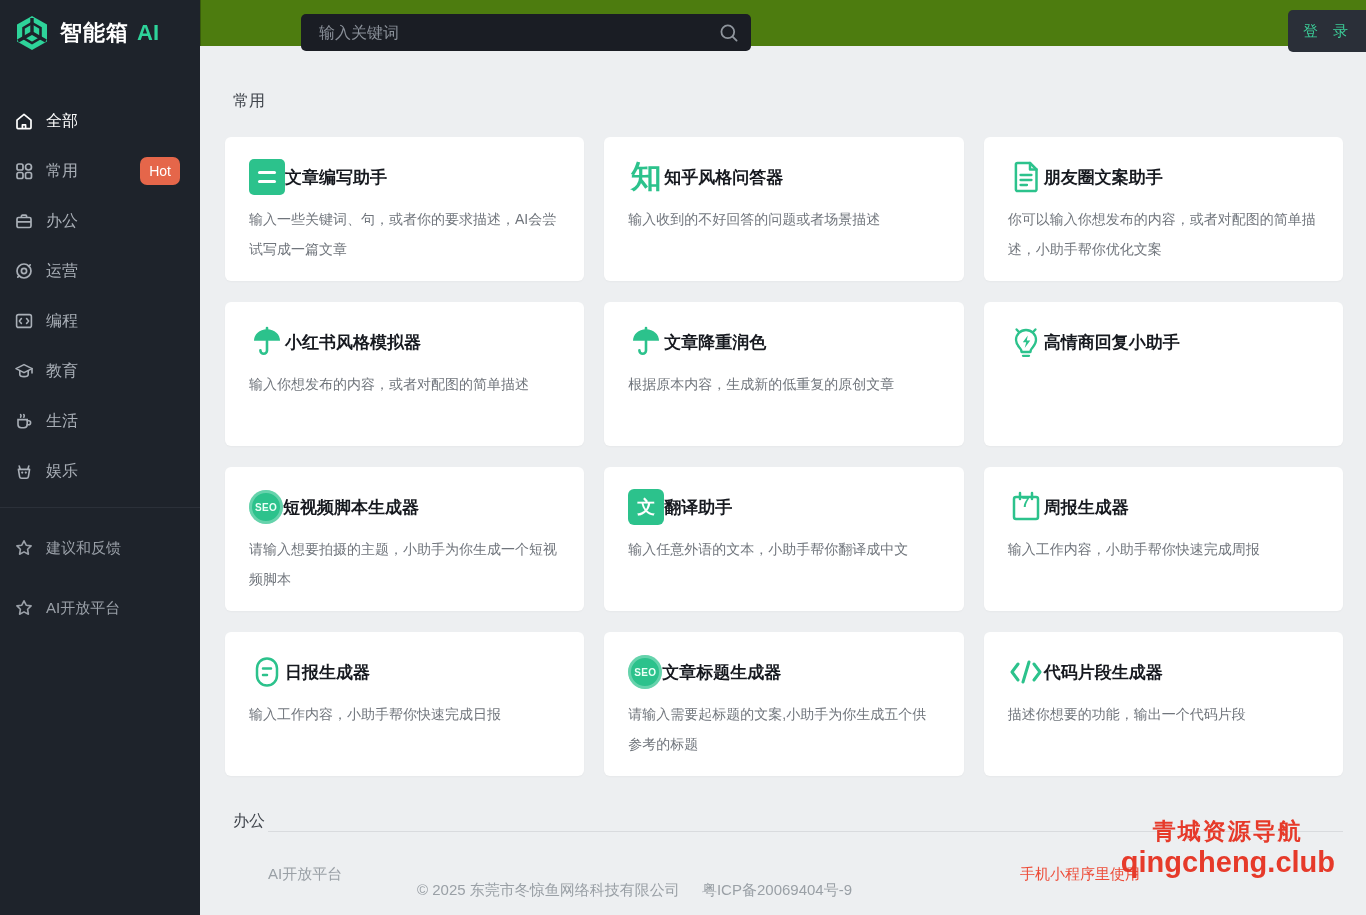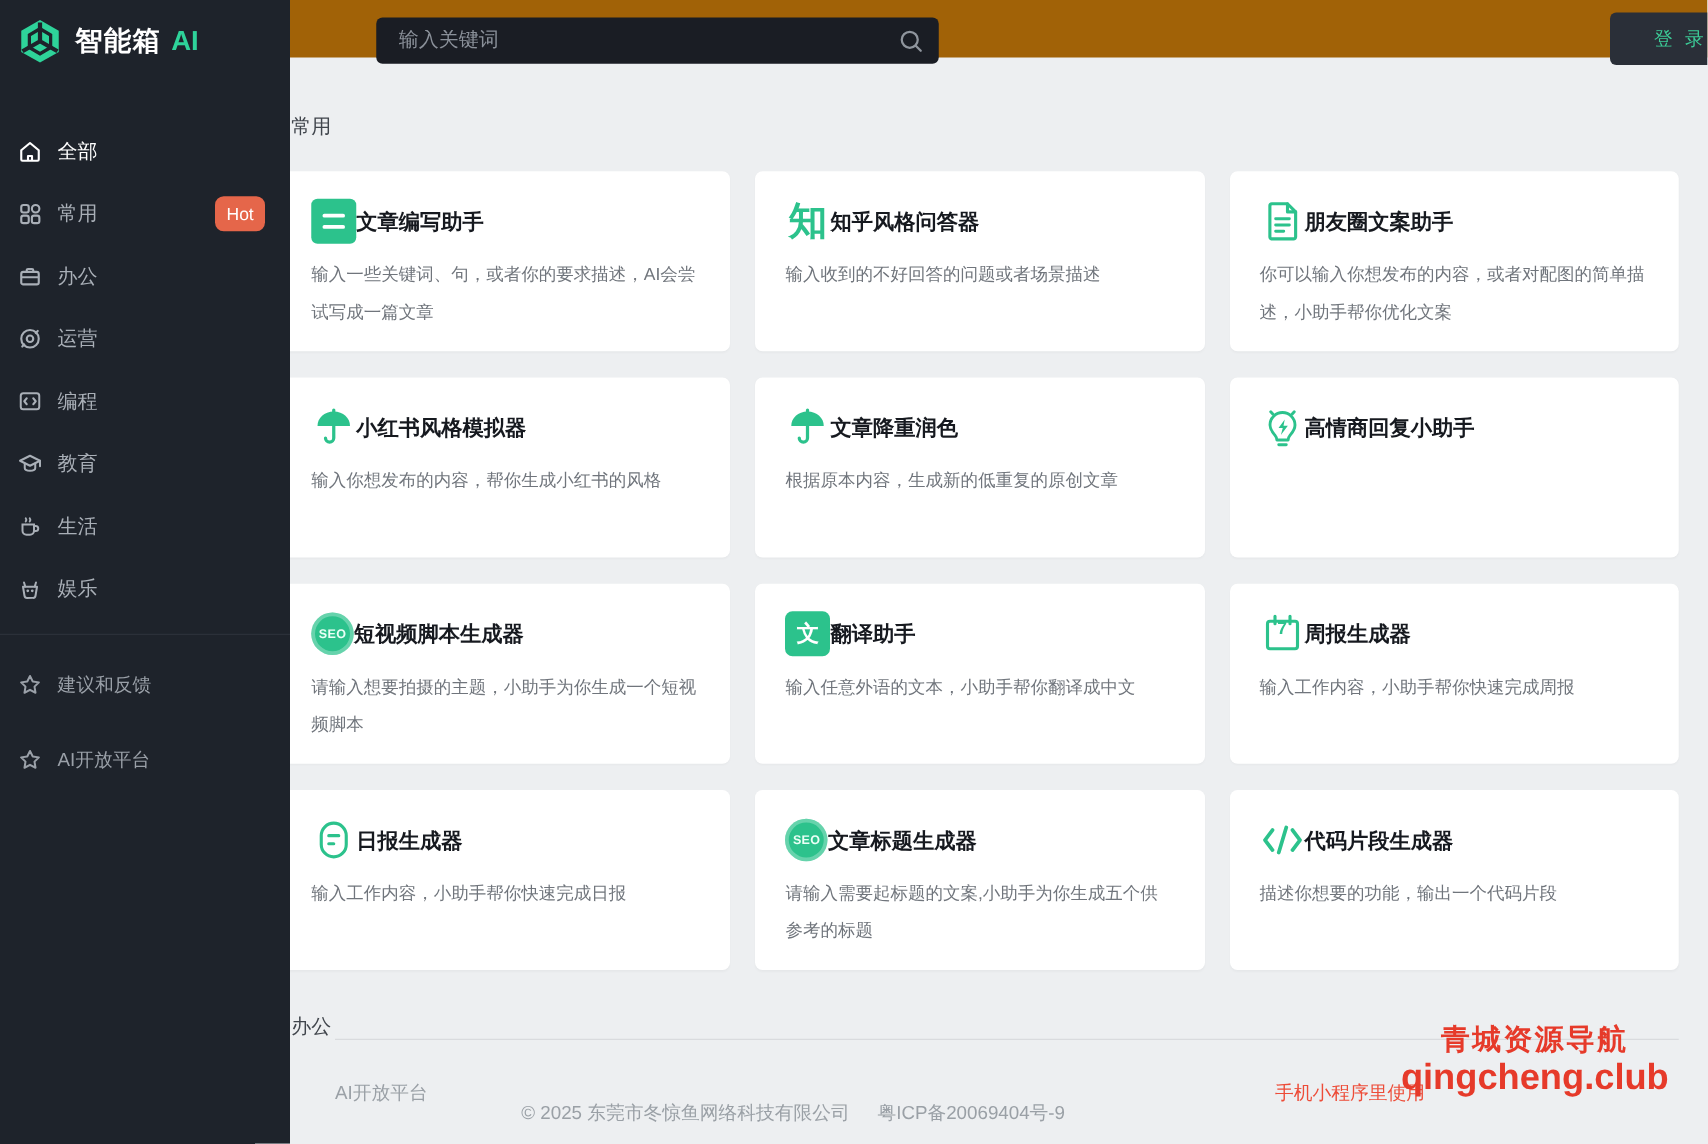--- a/index.html
+++ b/index.html
@@ -1,40 +1,40 @@
 <!DOCTYPE html>
 <html><head>
 <meta charset="utf-8">
 <style>
   * { margin:0; padding:0; box-sizing:border-box; }
   html,body { width:1366px; height:915px; overflow:hidden; }
   body { font-family:"Liberation Sans","DejaVu Sans",sans-serif; background:#edeff1; }
   .app { position:relative; width:1366px; height:915px; overflow:hidden; }
 
   
-  .sidebar { position:absolute; left:0; top:0; width:232px; height:915px; background:#1e232b; z-index:5; }
+  .sidebar { position:absolute; left:0; top:0; width:200px; height:915px; background:#1e232b; z-index:5; }
   .logo { height:66px; display:flex; align-items:center; padding-left:13px; cursor:pointer; }
   .logo-text { color:#fff; font-size:22px; font-weight:bold; margin-left:9px; letter-spacing:1px; }
   .logo-ai { color:#2ed39a; font-size:22px; font-weight:bold; margin-left:8px; }
   .nav { margin-top:30px; }
   .nav-item { height:50px; display:flex; align-items:center; padding-left:14px; color:#a9afb7; font-size:16px; cursor:pointer; }
   .nav-item .nav-icon { width:20px; height:20px; margin-right:12px; display:inline-flex; }
   .nav-item.active { color:#ffffff; }
   .hot-badge { margin-left:auto; margin-right:20px; background:#e5664a; color:#fff; font-size:14px; line-height:1; padding:7px 9px; border-radius:7px; }
   .nav-divider { border-top:1px solid #2b3039; margin:11px 0 10px 0; }
   .nav-item.small { font-size:15px; color:#9aa0a8; height:60px; }
   .nav svg, .logo svg { display:block; }
 
   
-  .topbar { position:absolute; left:200px; top:0; width:1166px; height:46px; background:#a16207; border-left:1px solid rgba(0,0,0,.25); }
+  .topbar { position:absolute; left:200px; top:0; width:1166px; height:46px; background:#4d7c0f; border-left:1px solid rgba(0,0,0,.25); }
   .searchbox { position:absolute; left:100px; top:14px; width:450px; height:37px; background:#1a1d24; border-radius:5px; display:flex; align-items:center; }
   .searchbox input { flex:1; background:transparent; border:none; outline:none; color:#c7ccd3; font-size:16px; padding:0 10px 0 18px; font-family:"Liberation Sans","DejaVu Sans",sans-serif; }
   .searchbox input::placeholder { color:#8a9099; }
   .searchbox .search-btn { width:44px; display:flex; justify-content:center; cursor:pointer; }
-  .login-btn { position:absolute; right:0; top:10px; width:78px; height:42px; background:#2a2f38; border:none; border-radius:5px 0 0 5px; color:#3ccd98; font-size:15px; letter-spacing:3px; cursor:pointer; font-family:Liberation Serif, serif;text-align:right; }
+  .login-btn { position:absolute; right:0; top:10px; width:78px; height:42px; background:#2a2f38; border:none; border-radius:5px 0 0 5px; color:#3ccd98; font-size:15px; letter-spacing:3px; cursor:pointer; font-family:Liberation Mono, monospace; }
 
   
   .content { position:absolute; left:200px; top:66px; width:1166px; height:849px; background:#edeff1; }
   .section-title { position:absolute; left:33px; top:25px; font-size:16px; color:#40454c; }
   .card-grid { position:absolute; left:25px; top:71px; width:1118px; display:grid; grid-template-columns:repeat(3,1fr); grid-auto-rows:144px; column-gap:20px; row-gap:21px; }
   .card { background:#ffffff; border-radius:6px; padding:22px 24px 0 24px; overflow:hidden; cursor:pointer; box-shadow:0 1px 2px rgba(0,0,0,.03); }
   .card-head { display:flex; align-items:center; height:36px; }
   .card-title { font-size:17px; font-weight:bold; color:#16191f; }
   .card-desc { margin-top:9px; font-size:14px; color:#70757c; line-height:30px; }
 
@@ -244,21 +244,21 @@
         <div class="card-head">
           <span class="cicon">
             <svg width="36" height="36" viewBox="0 0 36 36">
               <path d="M18 5.2 C10.4 5.2 5 10.4 5 16.8 H31 C31 10.4 25.6 5.2 18 5.2 Z" fill="#2cc28c"></path>
               <path d="M18 4 v2.4" stroke="#2cc28c" stroke-width="2.6" stroke-linecap="round"></path>
               <path d="M18 17 v9.4 a3.3 3.3 0 0 1 -6.6 0" fill="none" stroke="#2cc28c" stroke-width="2.6" stroke-linecap="round"></path>
             </svg>
           </span>
           <span class="card-title">小红书风格模拟器</span>
         </div>
-        <p class="card-desc">输入你想发布的内容，帮你生成小红书的风格</p>
+        <p class="card-desc">输入你想发布的内容，或者对配图的简单描述</p>
       </div>
 
       <div class="card">
         <div class="card-head">
           <span class="cicon">
             <svg width="36" height="36" viewBox="0 0 36 36">
               <path d="M18 5.2 C10.4 5.2 5 10.4 5 16.8 H31 C31 10.4 25.6 5.2 18 5.2 Z" fill="#2cc28c"></path>
               <path d="M18 4 v2.4" stroke="#2cc28c" stroke-width="2.6" stroke-linecap="round"></path>
               <path d="M18 17 v9.4 a3.3 3.3 0 0 1 -6.6 0" fill="none" stroke="#2cc28c" stroke-width="2.6" stroke-linecap="round"></path>
             </svg>

